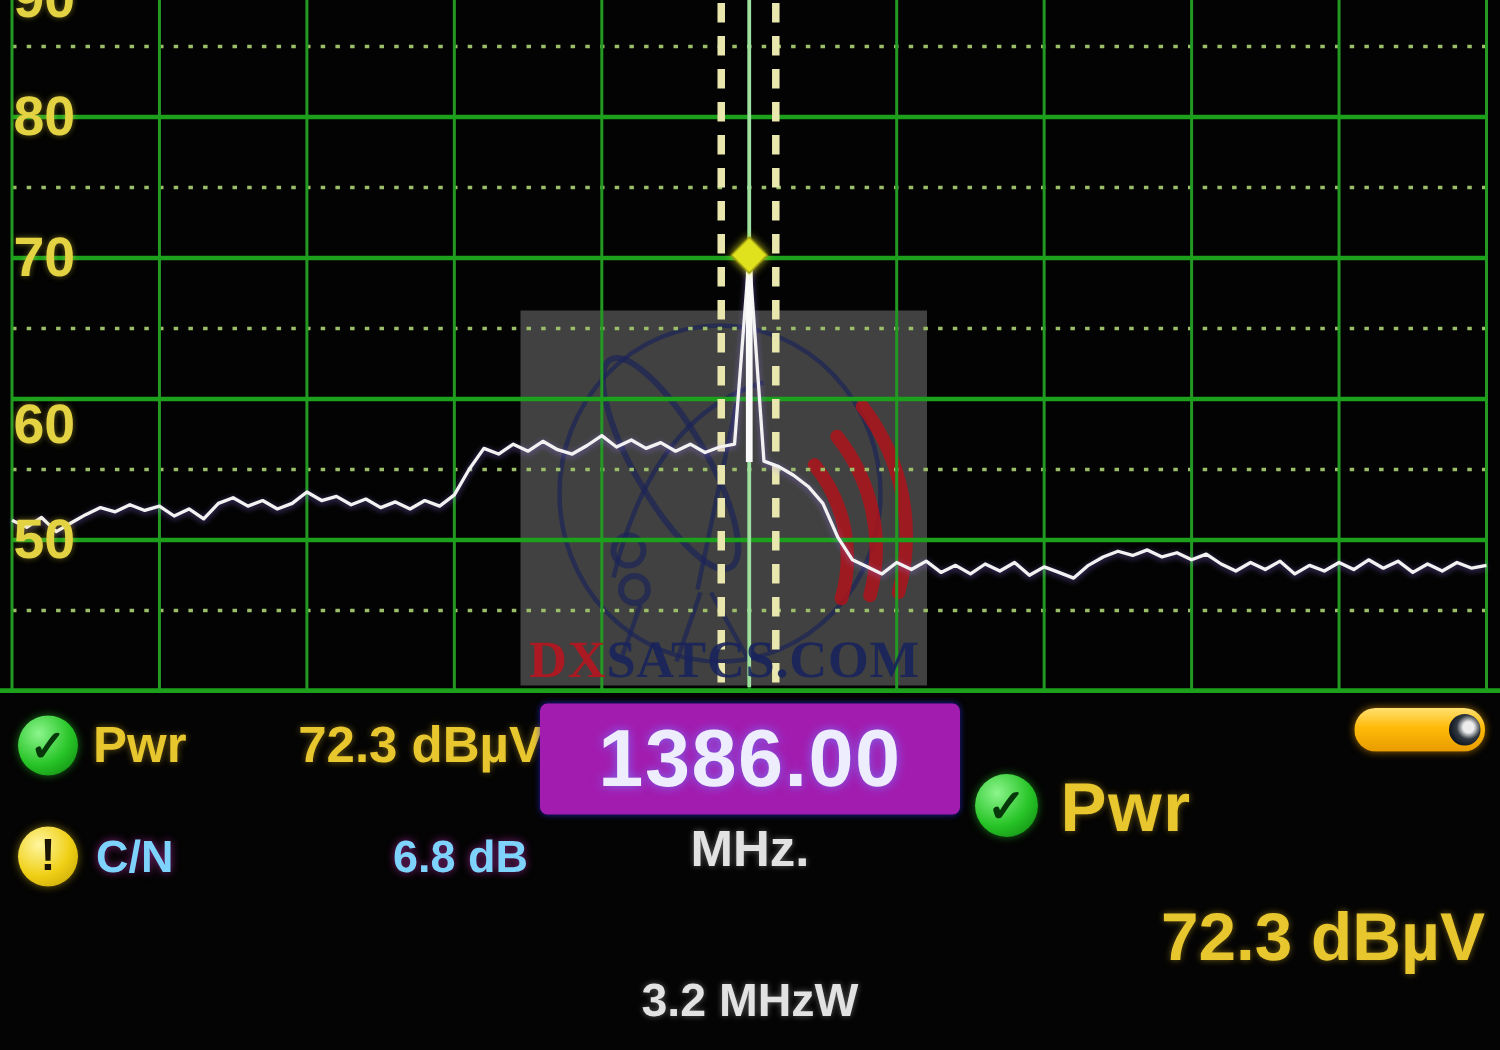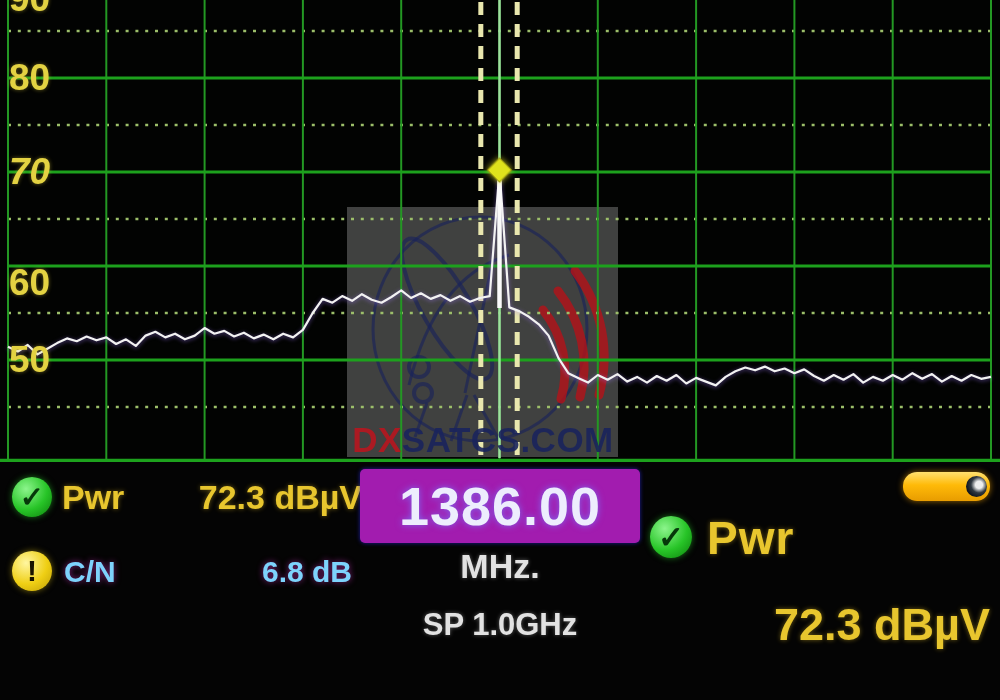--- a/index.html
+++ b/index.html
@@ -8,21 +8,21 @@
 
   
   .chart{position:absolute;left:0;top:0;width:1000px;height:462px;background:#020302;overflow:hidden;}
   .wm-bg{position:absolute;left:347px;top:207px;width:271px;height:250px;
          background:rgba(232,232,232,0.27);z-index:1;}
   #chart-svg{position:absolute;left:0;top:0;z-index:2;}
   #ylabels{position:absolute;left:0;top:0;width:100%;height:100%;z-index:4;pointer-events:none;}
   .ylab{position:absolute;left:9px;font-size:37px;font-weight:bold;line-height:38px;
         color:#E3D242;text-shadow:0 0 4px rgba(230,210,60,0.45);}
   .wm-text{position:absolute;left:340px;top:420px;width:286px;z-index:3;text-align:center;
-           font-family:Liberation Sans, sans-serif;font-weight:bold;font-size:35px;letter-spacing:.5px;}
+           font-family:Liberation Serif, serif;font-weight:bold;font-size:35px;letter-spacing:.5px;}
   .wm-dx{color:rgba(186,20,30,0.88);}
   .wm-rest{color:rgba(26,35,92,0.9);}
 
   
   .panel{position:absolute;left:0;top:462px;width:1000px;height:238px;background:#040404;}
   .circle{position:absolute;border-radius:50%;display:flex;align-items:center;justify-content:center;
           font-weight:bold;}
   .check-circle{width:40px;height:40px;font-size:29px;color:#06380A;
         background:radial-gradient(circle at 35% 30%,#8CF58C,#27C427 55%,#0C7E0C);
         box-shadow:0 0 6px rgba(40,200,40,.55);}
@@ -111,21 +111,21 @@
         <line x1="517.194" y1="2" x2="517.194" y2="457" stroke="#E9E7AE" stroke-width="5" stroke-dasharray="13 9"></line>
         <line x1="499.5" y1="0" x2="499.5" y2="458" stroke="#9FE09F" stroke-width="2.5"></line>
         <polyline points="8.0,346.8 17.8,351.5 27.7,345.0 37.5,354.4 47.3,348.7 57.1,343.1 67.0,338.4 76.8,341.2 86.6,336.5 96.5,340.3 106.3,337.4 116.1,344.0 126.0,339.3 135.8,345.9 145.6,335.6 155.4,331.8 165.3,337.4 175.1,333.7 184.9,339.3 194.8,335.6 204.6,328.0 214.4,333.7 224.3,330.9 234.1,336.5 243.9,332.7 253.8,338.4 263.6,334.6 273.4,339.3 283.2,333.7 293.1,337.4 302.9,329.9 312.7,313.0 322.6,298.9 332.4,302.7 342.2,296.1 352.1,300.8 361.9,294.2 371.7,299.8 381.5,302.7 391.4,297.0 401.2,290.4 411.0,298.0 420.9,293.3 430.7,298.9 440.5,295.1 450.4,300.8 460.2,296.1 470.0,301.7 479.8,298.0 489.7,296.1 499.5,170.1 509.3,307.4 519.2,311.1 529.0,316.8 538.8,324.3 548.6,335.6 558.5,358.1 568.3,373.2 578.1,377.9 588.0,382.6 597.8,375.0 607.6,379.7 617.5,374.1 627.3,381.6 637.1,376.9 647.0,382.6 656.8,376.0 666.6,380.7 676.4,375.0 686.3,383.5 696.1,377.9 705.9,381.6 715.8,385.4 725.6,376.9 735.4,371.3 745.3,367.5 755.1,370.3 764.9,366.6 774.7,371.3 784.6,368.5 794.4,373.2 804.2,369.4 814.1,376.0 823.9,380.7 833.7,375.0 843.5,379.7 853.4,374.1 863.2,382.6 873.0,376.9 882.9,380.7 892.7,375.0 902.5,379.7 912.4,373.2 922.2,378.8 932.0,374.1 941.9,381.6 951.7,376.0 961.5,380.7 971.3,375.0 981.2,378.8 991.0,376.9" fill="none" stroke="#F2F2F2" stroke-width="2.2" stroke-linejoin="round" style="filter:drop-shadow(0 1px 2px rgba(160,120,255,0.55))"></polyline>
         <line x1="499.5" y1="178.11999999999998" x2="499.5" y2="308" stroke="#FAFAFA" stroke-width="4.5"></line>
         <rect x="491" y="161.61999999999998" width="17" height="17" transform="rotate(45 499.5 170.11999999999998)" fill="#DFE21C" stroke="#9C9A10" stroke-width="1" style="filter:drop-shadow(0 0 3px rgba(230,230,30,0.8))"></rect>
       </svg>
 
     <div id="ylabels">
         <div class="ylab" style="top: -20px;">90</div>
         <div class="ylab" style="top: 59px;">80</div>
-        <div class="ylab" style="top: 153px; font-style: italic;">70</div>
+        <div class="ylab" style="top: 153px;">70</div>
         <div class="ylab" style="top: 247px; margin-top: 17px;">60</div>
         <div class="ylab" style="top: 341px;">50</div>
       </div>
 
     <div class="wm-text">
       <span class="wm-dx">DX</span><span class="wm-rest">SATCS.COM</span>
     </div>
   </div>
 
   <div class="panel">
@@ -139,21 +139,21 @@
     <div class="circle alert-circle" style="left:12px;top:89px;">
       <span>!</span>
     </div>
     <div class="cn-label mag">C/N</div>
     <div class="cn-value mag">6.8 dB</div>
 
     <div class="freq-box">
       <span class="freq-text">1386.00</span>
     </div>
     <div class="freq-unit wht">MHz.</div>
-    <div class="span-text wht">SP 1.0GHz</div>
+    <div class="bw-text wht">3.2 MHzW</div>
 
     <div class="battery"></div>
     <div class="circle check-circle pwrr-circle">
       <span>✓</span>
     </div>
     <div class="pwrr-label ylw">Pwr</div>
     <div class="pwrr-value ylw">72.3 dBµV</div>
   </div>
 </div>
 

